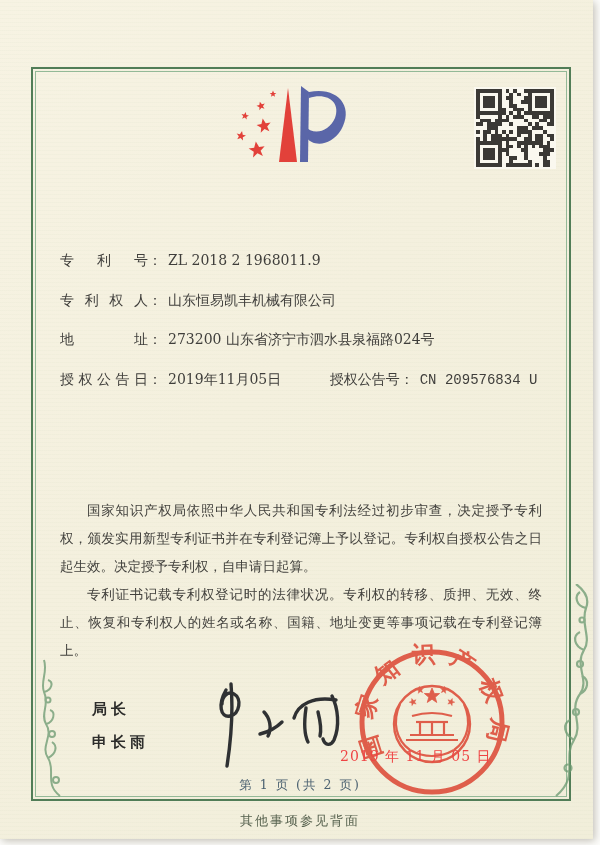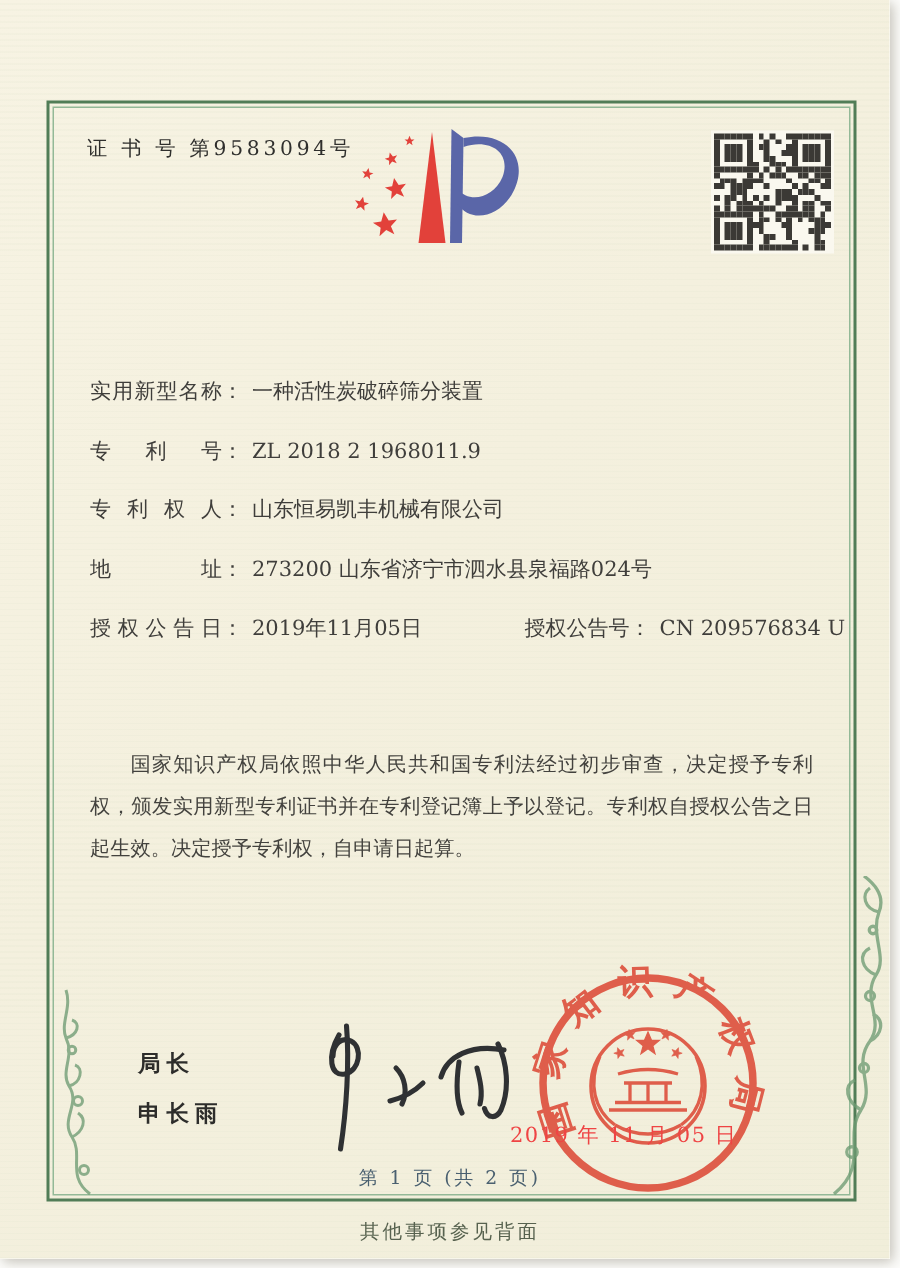--- a/index.html
+++ b/index.html
@@ -20,21 +20,21 @@
   .qr{left:474px;top:87px;width:82px;height:82px;display:grid;
       grid-template-rows:repeat(21,1fr);grid-template-columns:repeat(21,1fr);
       background:#faf8ef;padding:2px;}
   .qr i{background:#3b3935;display:block;}
   .title{left:0;right:0;top:181px;text-align:center;font-size:31px;font-weight:600;
          letter-spacing:7px;color:#2c2c2a;}
   .fields{left:60px;top:252px;width:480px;font-size:14px;color:#3f3e3b;}
   .fields .row{margin-bottom:21.5px;white-space:nowrap;}
   .flabel{display:inline-block;width:88px;text-align:justify;text-align-last:justify;vertical-align:top;}
   .colon{margin-right:6px;}
-  .grant .pair2{margin-left:64px;}
+  .grant .pair2{margin-left:44px;font-family:Liberation Mono, monospace;}
   .paras{left:60px;top:496px;width:482px;font-size:13.5px;line-height:28px;
          color:#43423e;text-align:justify;}
   .paras p{margin:0;text-indent:2em;}
   .officer{left:92px;top:700px;font-size:15px;font-weight:600;letter-spacing:4px;color:#2d2d2b;}
   .officer div{margin-bottom:14px;}
   .sig{left:196px;top:676px;width:160px;height:96px;}
   .seal{left:350px;top:640px;width:164px;height:164px;opacity:.9;}
   .seal-date{left:340px;top:748px;font-size:14px;letter-spacing:1px;color:#ef4444;z-index:5;}
   .page-ind{left:0;right:0;top:777px;text-align:center;font-size:12.5px;
             letter-spacing:2px;color:#4a6070;}
@@ -44,21 +44,20 @@
   .orn-bl{left:26px;top:656px;width:58px;height:142px;}
   .orn-br{left:528px;top:584px;width:66px;height:214px;}
 </style>
 </head>
 <body>
 
 <div class="cert">
   <div class="paper"></div>
   <div class="frame"></div>
 
-  <div class="abs cert-no">证 书 号 第9583094号</div>
 
   <svg class="abs logo" viewBox="0 0 138 88">
     <defs>
       <path id="st" d="M0,-10 L2.94,-3.09 L9.51,-3.09 L4.05,1.55 L5.88,8.09 L0,4 L-5.88,8.09 L-4.05,1.55 L-9.51,-3.09 L-2.94,-3.09 Z"></path>
     </defs>
     <polygon points="57,4 66,78 48,78" fill="#e2413a"></polygon>
     <polygon points="69,78 70,2 78,8 77,78" fill="#5a66a8"></polygon>
     <path d="M78,8 C106,2 124,22 110,46 C100,62 82,64 74,52 L74,42 C82,52 98,48 104,34 C110,18 96,8 78,14 Z" fill="#5a66a8"></path>
     <use href="#st" transform="translate(42,10) scale(0.35)" fill="#e2413a"></use>
     <use href="#st" transform="translate(30,22) scale(0.45) rotate(-15)" fill="#e2413a"></use>
@@ -508,39 +507,37 @@
       <i style="grid-row:21;grid-column:17;"></i>
       <i style="grid-row:21;grid-column:18;visibility:hidden"></i>
       <i style="grid-row:21;grid-column:19;"></i>
       <i style="grid-row:21;grid-column:20;"></i>
       <i style="grid-row:21;grid-column:21;visibility:hidden"></i>
     </div>
 
 
   <div class="abs fields">
     <div class="row">
-      <span class="flabel">实用新型名称</span><span class="colon">：</span><span>一种活性炭破碎筛分装置</span>
-    </div>
-    <div class="row">
       <span class="flabel">专利号</span><span class="colon">：</span><span>ZL 2018 2 1968011.9</span>
     </div>
     <div class="row">
       <span class="flabel">专利权人</span><span class="colon">：</span><span>山东恒易凯丰机械有限公司</span>
     </div>
     <div class="row">
       <span class="flabel">地址</span><span class="colon">：</span><span>273200 山东省济宁市泗水县泉福路024号</span>
     </div>
     <div class="row grant">
       <span class="pair1"><span class="flabel">授权公告日</span><span class="colon">：</span><span>2019年11月05日</span></span>
       <span class="pair2"><span>授权公告号</span><span class="colon">：</span><span>CN 209576834 U</span></span>
     </div>
   </div>
 
   <div class="abs paras">
     <p>国家知识产权局依照中华人民共和国专利法经过初步审查，决定授予专利权，颁发实用新型专利证书并在专利登记簿上予以登记。专利权自授权公告之日起生效。决定授予专利权，自申请日起算。</p>
+    <p>专利证书记载专利权登记时的法律状况。专利权的转移、质押、无效、终止、恢复和专利权人的姓名或名称、国籍、地址变更等事项记载在专利登记簿上。</p>
   </div>
 
   <div class="abs officer">
     <div>局长</div>
     <div>申长雨</div>
   </div>
 
   <svg class="abs sig" viewBox="0 0 160 96">
     <g fill="none" stroke="#2f3133" stroke-width="3.4" stroke-linecap="round">
       <path d="M30,14 C22,28 24,42 34,40 C44,38 46,22 38,18 C32,15 26,20 26,28"></path>

